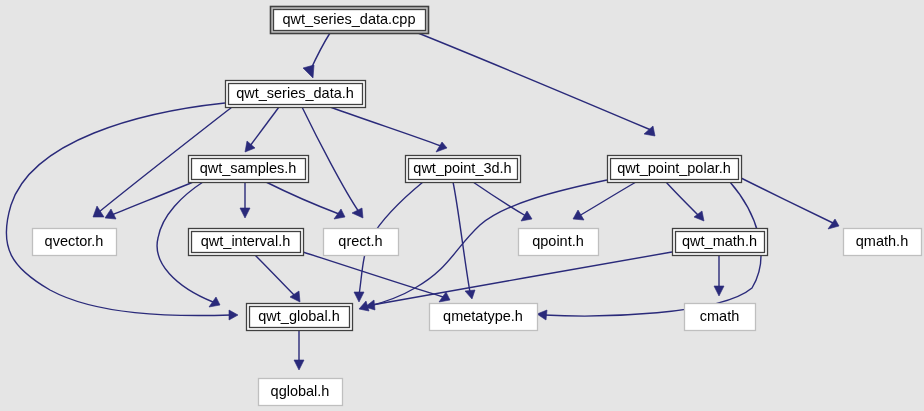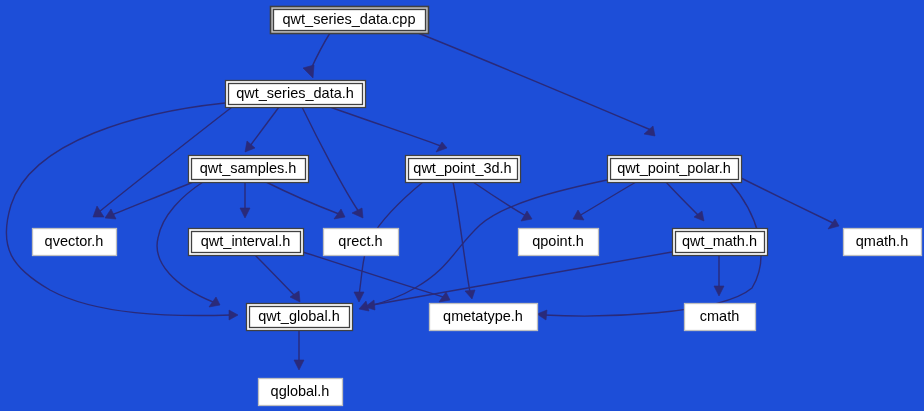--- a/index.html
+++ b/index.html
@@ -4,21 +4,21 @@
 <style>
   html, body {
     margin: 0;
     padding: 0;
     background: #ffffff;
   }
   #graph-root {
     position: relative;
     width: 924px;
     height: 411px;
-    background: #1d4ed8;
+    background: #e5e5e5;
     font-family: "Liberation Sans", sans-serif;
     overflow: hidden;
   }
   svg.graph-canvas {
     position: absolute;
     left: 0;
     top: 0;
     width: 924px;
     height: 411px;
   }

